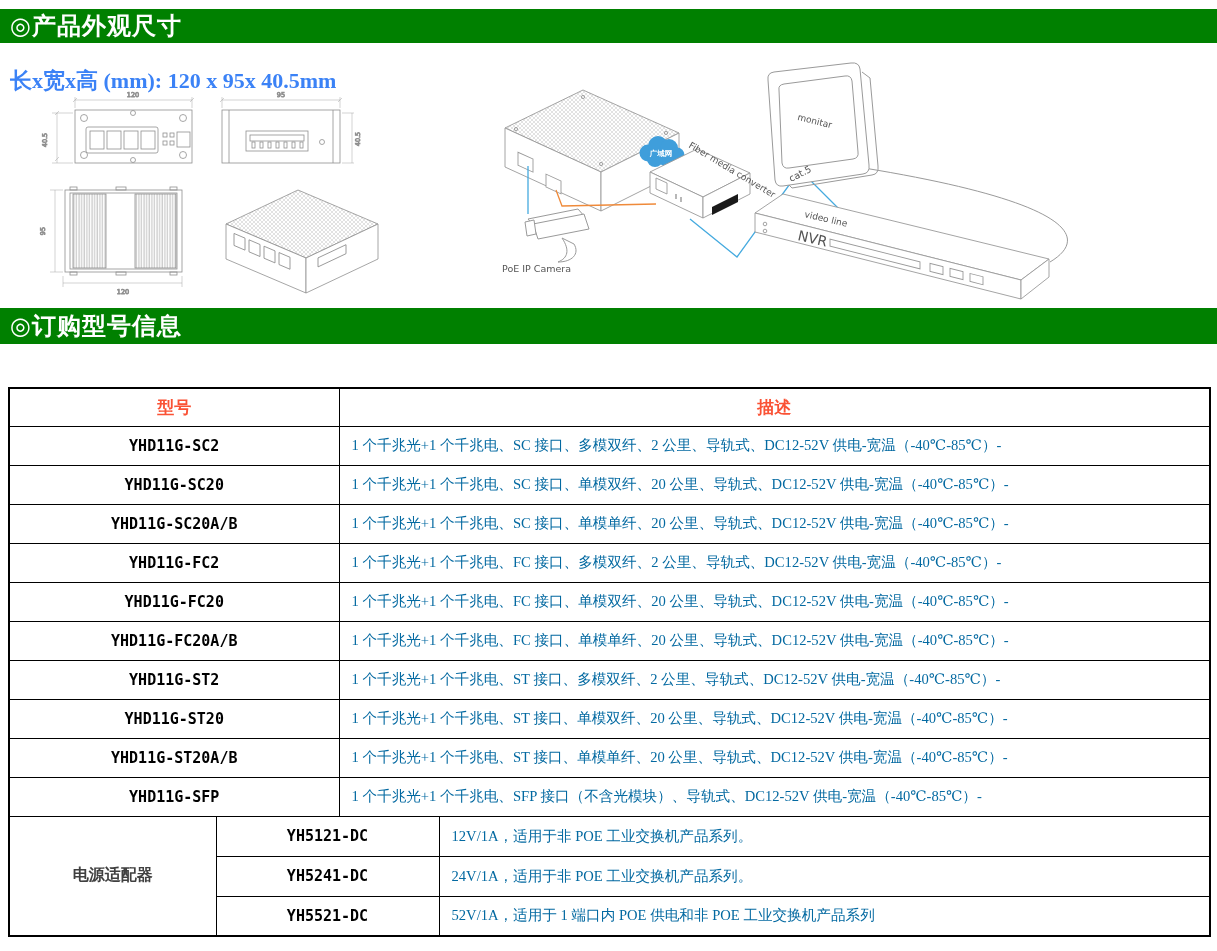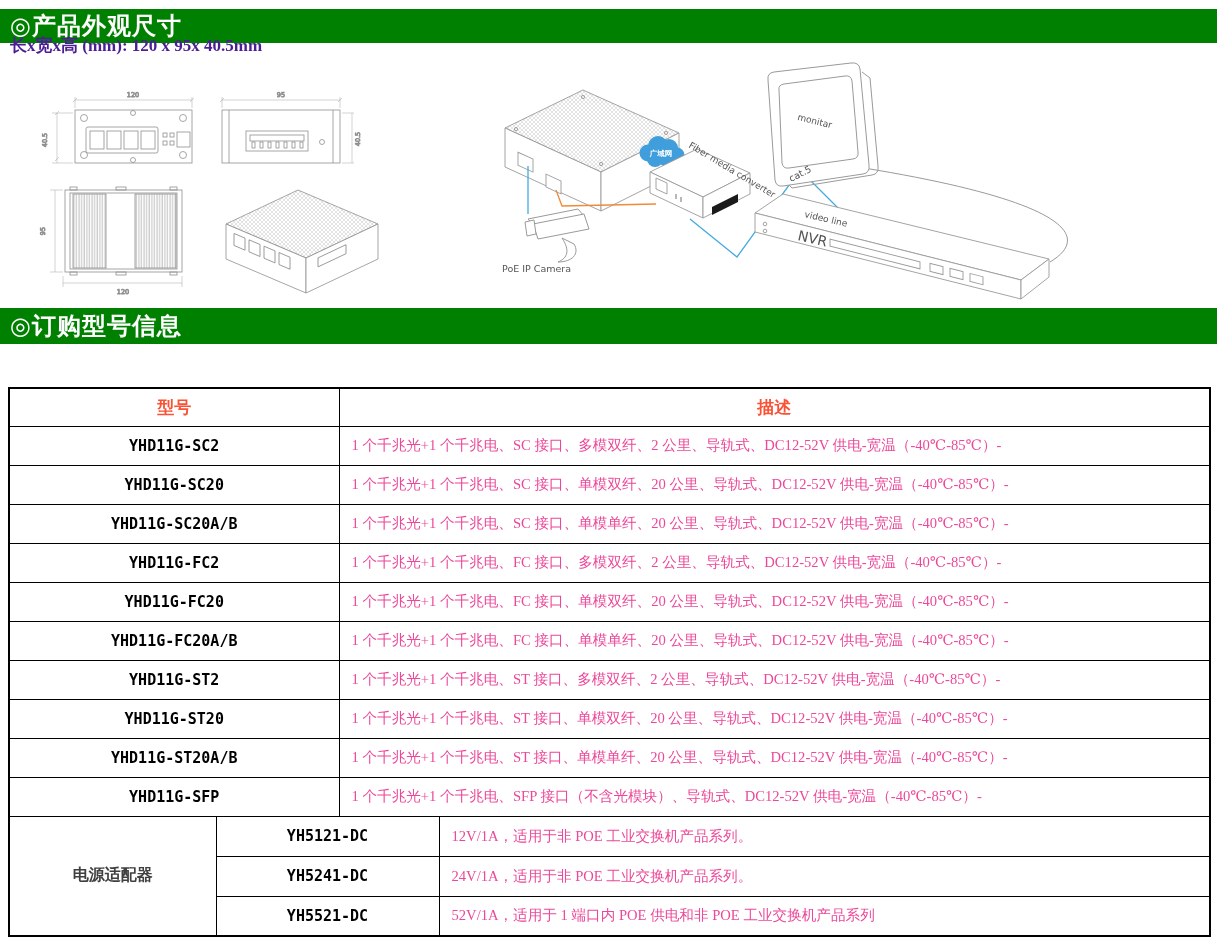--- a/index.html
+++ b/index.html
@@ -5,32 +5,32 @@
   html,body{margin:0;padding:0;background:#fff;}
   .page{position:relative;width:1217px;height:951px;background:#fff;overflow:hidden;
         font-family:"Liberation Serif","DejaVu Serif",serif;}
   .artwork{position:absolute;left:0;top:0;width:1217px;height:951px;z-index:0;}
   .greenbar{position:absolute;left:0;width:1217px;height:34px;background:#008000;z-index:2;}
   .greenbar .bar-label{position:absolute;top:0;line-height:34px;color:#fff;font-weight:bold;
         font-size:24px;letter-spacing:1px;white-space:nowrap;}
   #bar-top{top:9px;}
   #bar-ordering{top:308px;height:36px;padding-left:24px;}
   #bar-ordering .bar-label{line-height:36px;}
-  .dim-note{position:absolute;left:10px;top:34px;font-size:17px;font-weight:bold;color:#4c1d95;
+  .dim-note{position:absolute;left:10px;top:66px;font-size:22px;font-weight:bold;color:#3b82f6;
         z-index:2;white-space:nowrap;}
   table.order{position:absolute;left:8px;top:387px;width:1201px;border-collapse:collapse;
         table-layout:fixed;z-index:3;background:#fff;border:2px solid #000;}
   table.order td{border:1px solid #000;overflow:hidden;white-space:nowrap;margin-top:24px;}
   tr.hdr{height:38px;}
   tr.mrow{height:39px;padding-left:43px;}
   tr.prow{height:40px;}
   td.hcell{text-align:center;font-weight:bold;font-size:17px;color:#fa5235;}
   td.model{text-align:center;font-weight:bold;font-size:15px;color:#000;
         font-family:"DejaVu Sans Mono","Liberation Mono",monospace;}
-  td.desc{font-size:14.6px;color:#ec4899;padding-left:12px;}
+  td.desc{font-size:14.6px;color:#0369a1;padding-left:12px;}
   td.padapter{text-align:center;font-weight:bold;font-size:16px;color:#404040;}
   svg text.dim{font-family:"DejaVu Sans",sans-serif;font-size:6.5px;fill:#7d7d7d;text-anchor:middle;}
   svg text.diag{font-family:"DejaVu Sans","Liberation Sans",sans-serif;fill:#555;}
 </style>
 </head>
 <body>
 
 <div class="page">
 
   <div class="greenbar" id="bar-top">

